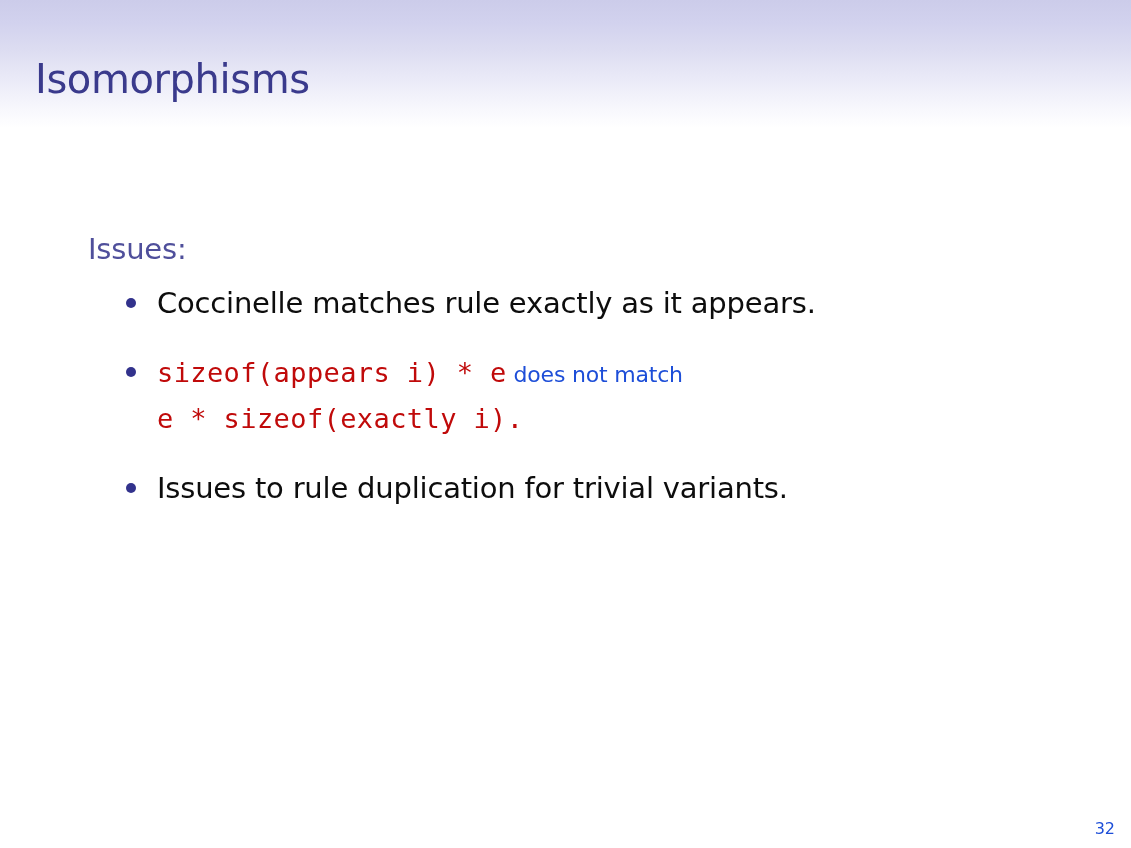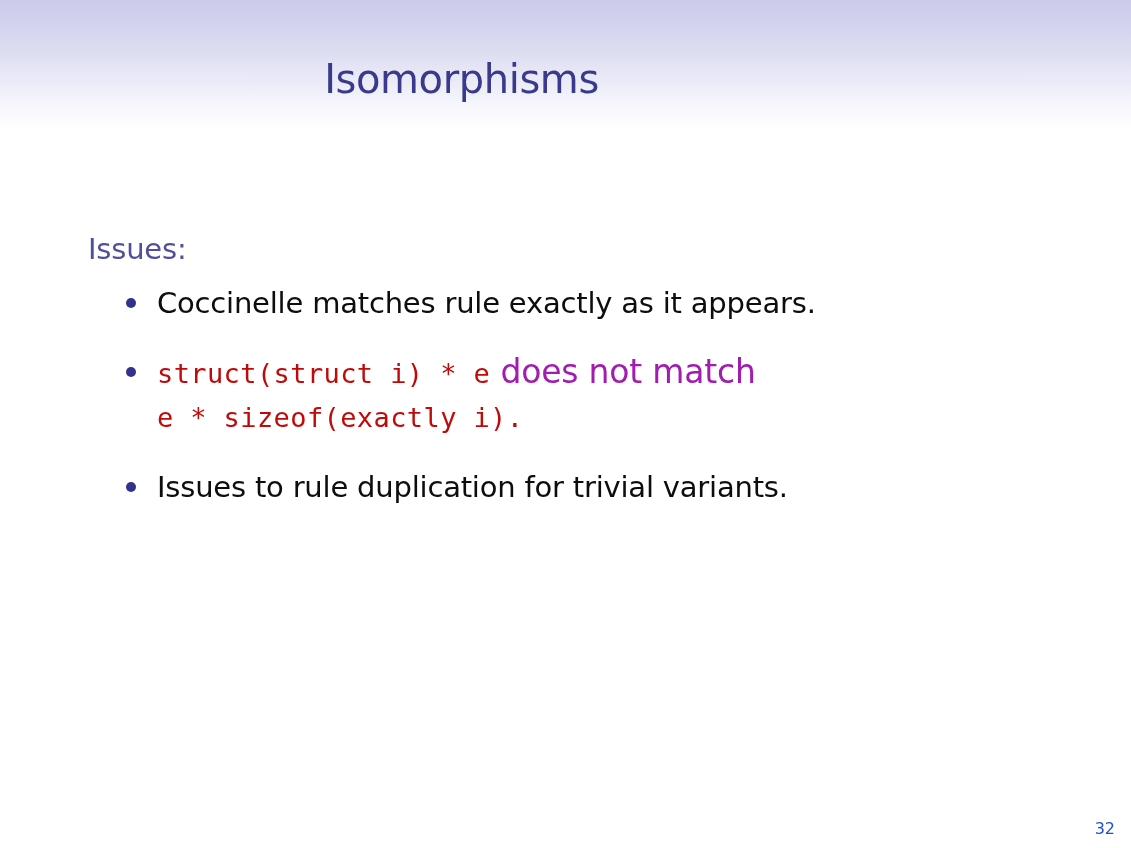--- a/index.html
+++ b/index.html
@@ -39,27 +39,28 @@
                 #ffffff 100%);
     pointer-events: none;
   }
 
   
   .slide-title {
     position: absolute;
     left: 0;
     top: 59px;
     width: 923px;
-    text-align: center;
+    text-align: left;
     font-family: "DejaVu Sans", sans-serif;
     font-size: 40px;
     font-weight: 400;
     letter-spacing: -0.4px;
     color: #3a3a8c;
     line-height: 1.0;
+    padding-left: 35px;
   }
 
   
   .slide-body {
     position: absolute;
     left: 0;
     top: 0;
     width: 1131px;
     height: 848px;
   }
@@ -112,22 +113,22 @@
 
   .code {
     font-family: "DejaVu Sans Mono", "Liberation Mono", monospace;
     font-size: 27px;
     color: #c00a0a;
     letter-spacing: 0.4px;
   }
 
   .plain {
     font-family: "DejaVu Sans", sans-serif;
-    font-size: 33px;
-    color: #a21caf;
+    font-size: 22px;
+    color: #1d4ed8;
     letter-spacing: -0.2px;
   }
 
   .code-line2 {
     display: block;
     margin-top: 2px;
   }
 
   .page-number {
     position: absolute;
@@ -153,21 +154,21 @@
 
     <ul class="bullet-list">
 
       <li class="bullet-item">
         <span class="bullet-dot"></span>
         <span>Coccinelle matches rule exactly as it appears.</span>
       </li>
 
       <li class="bullet-item">
         <span class="bullet-dot"></span>
-        <span class="code">struct(struct i) * e</span><span class="plain"> does not match</span>
+        <span class="code">sizeof(appears i) * e</span><span class="plain"> does not match</span>
         <span class="code code-line2"><span>e * sizeof(exactly i)</span><span>.</span></span>
       </li>
 
       <li class="bullet-item">
         <span class="bullet-dot"></span>
         <span>Issues to rule duplication for trivial variants.</span>
       </li>
 
     </ul>
 

